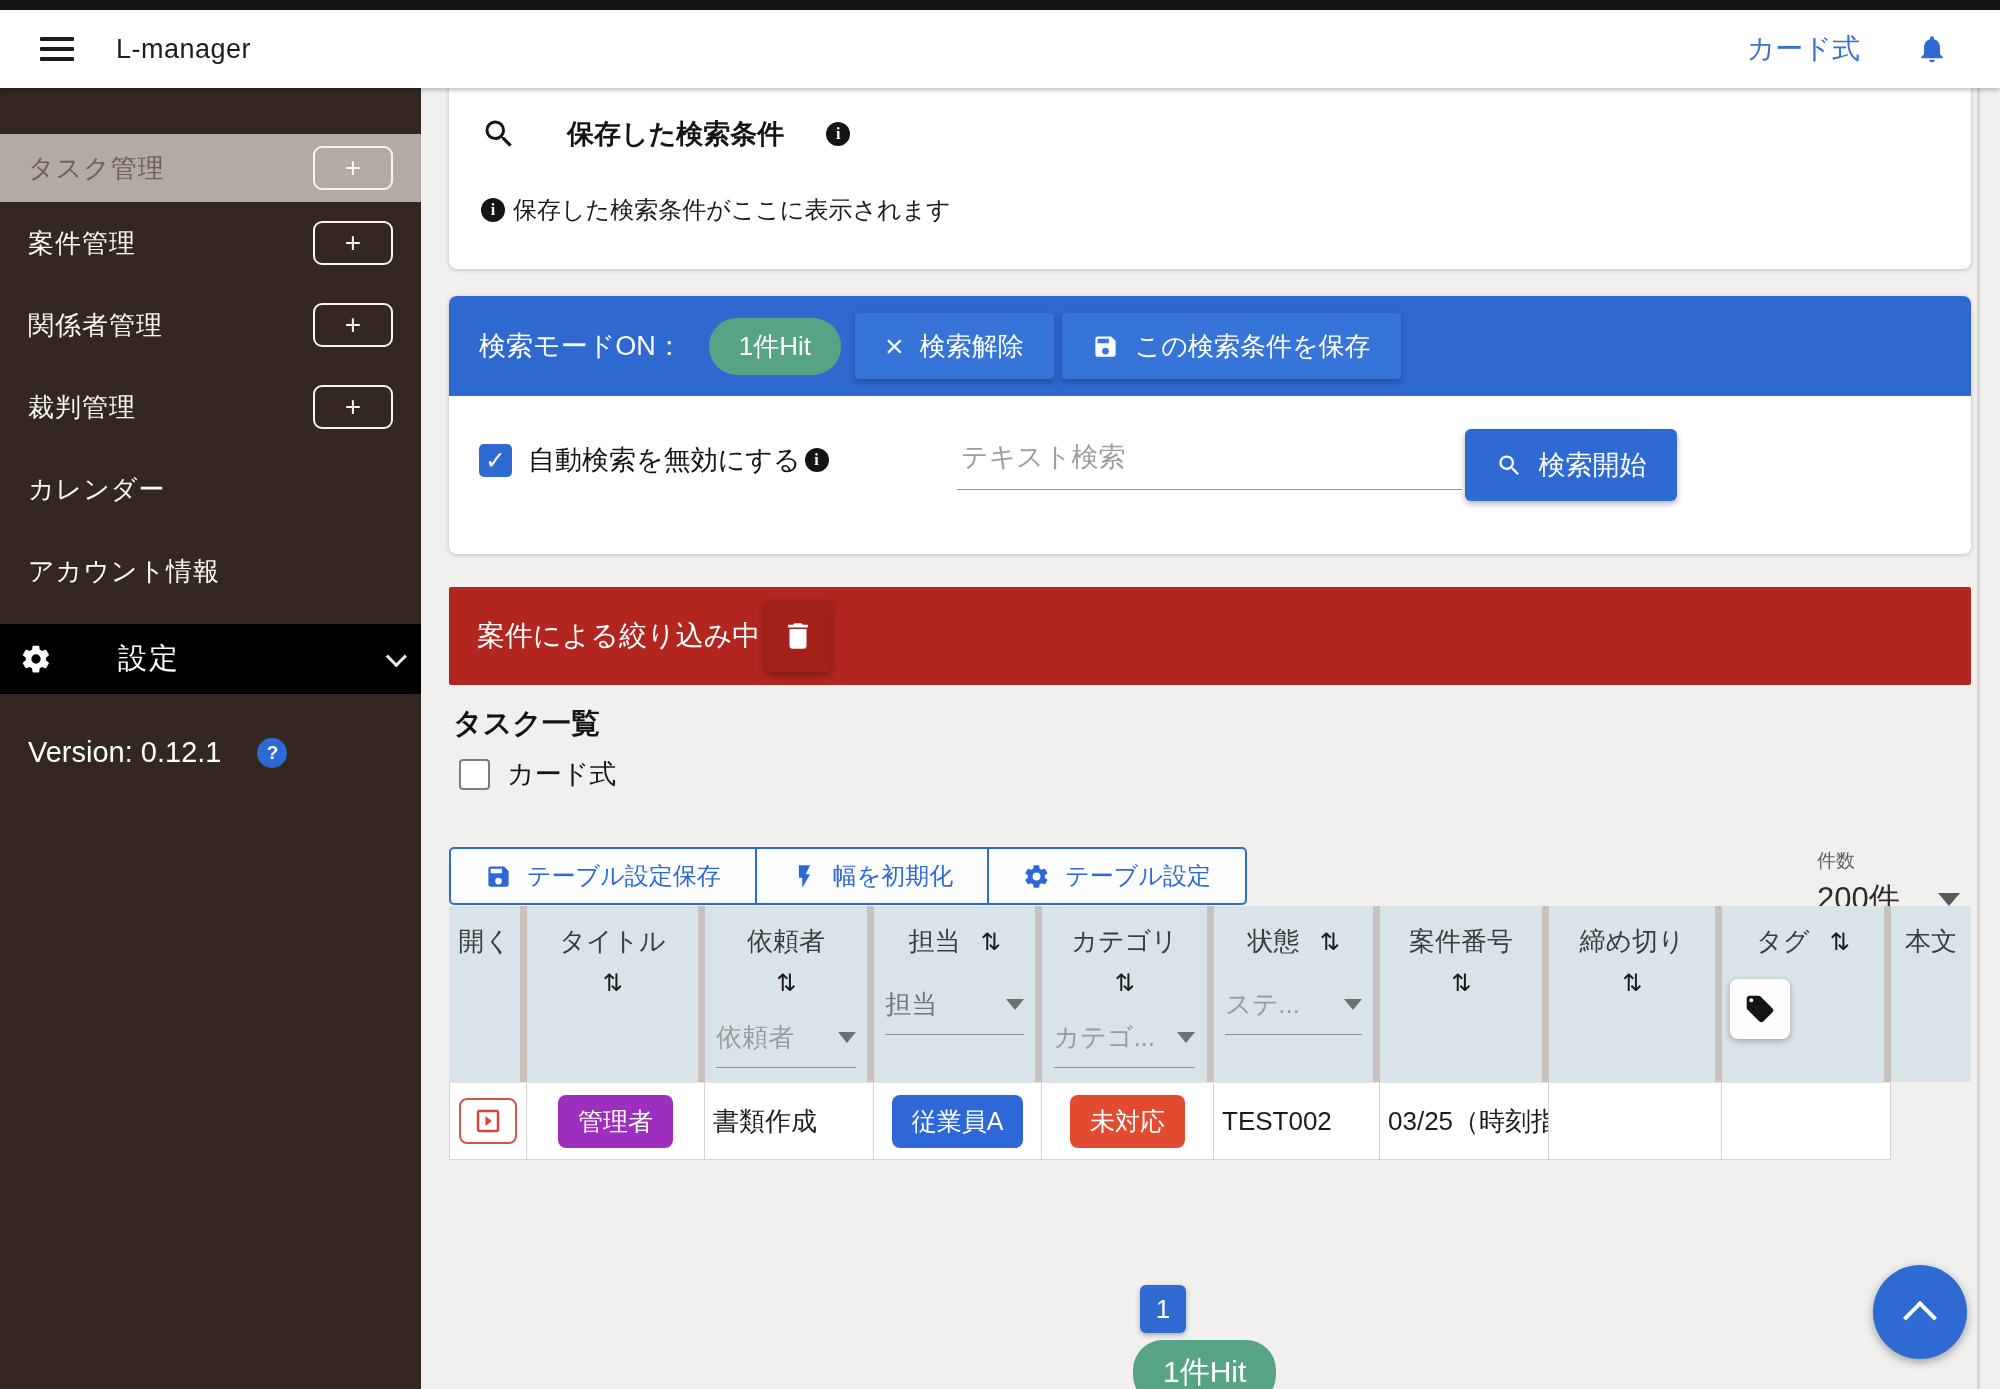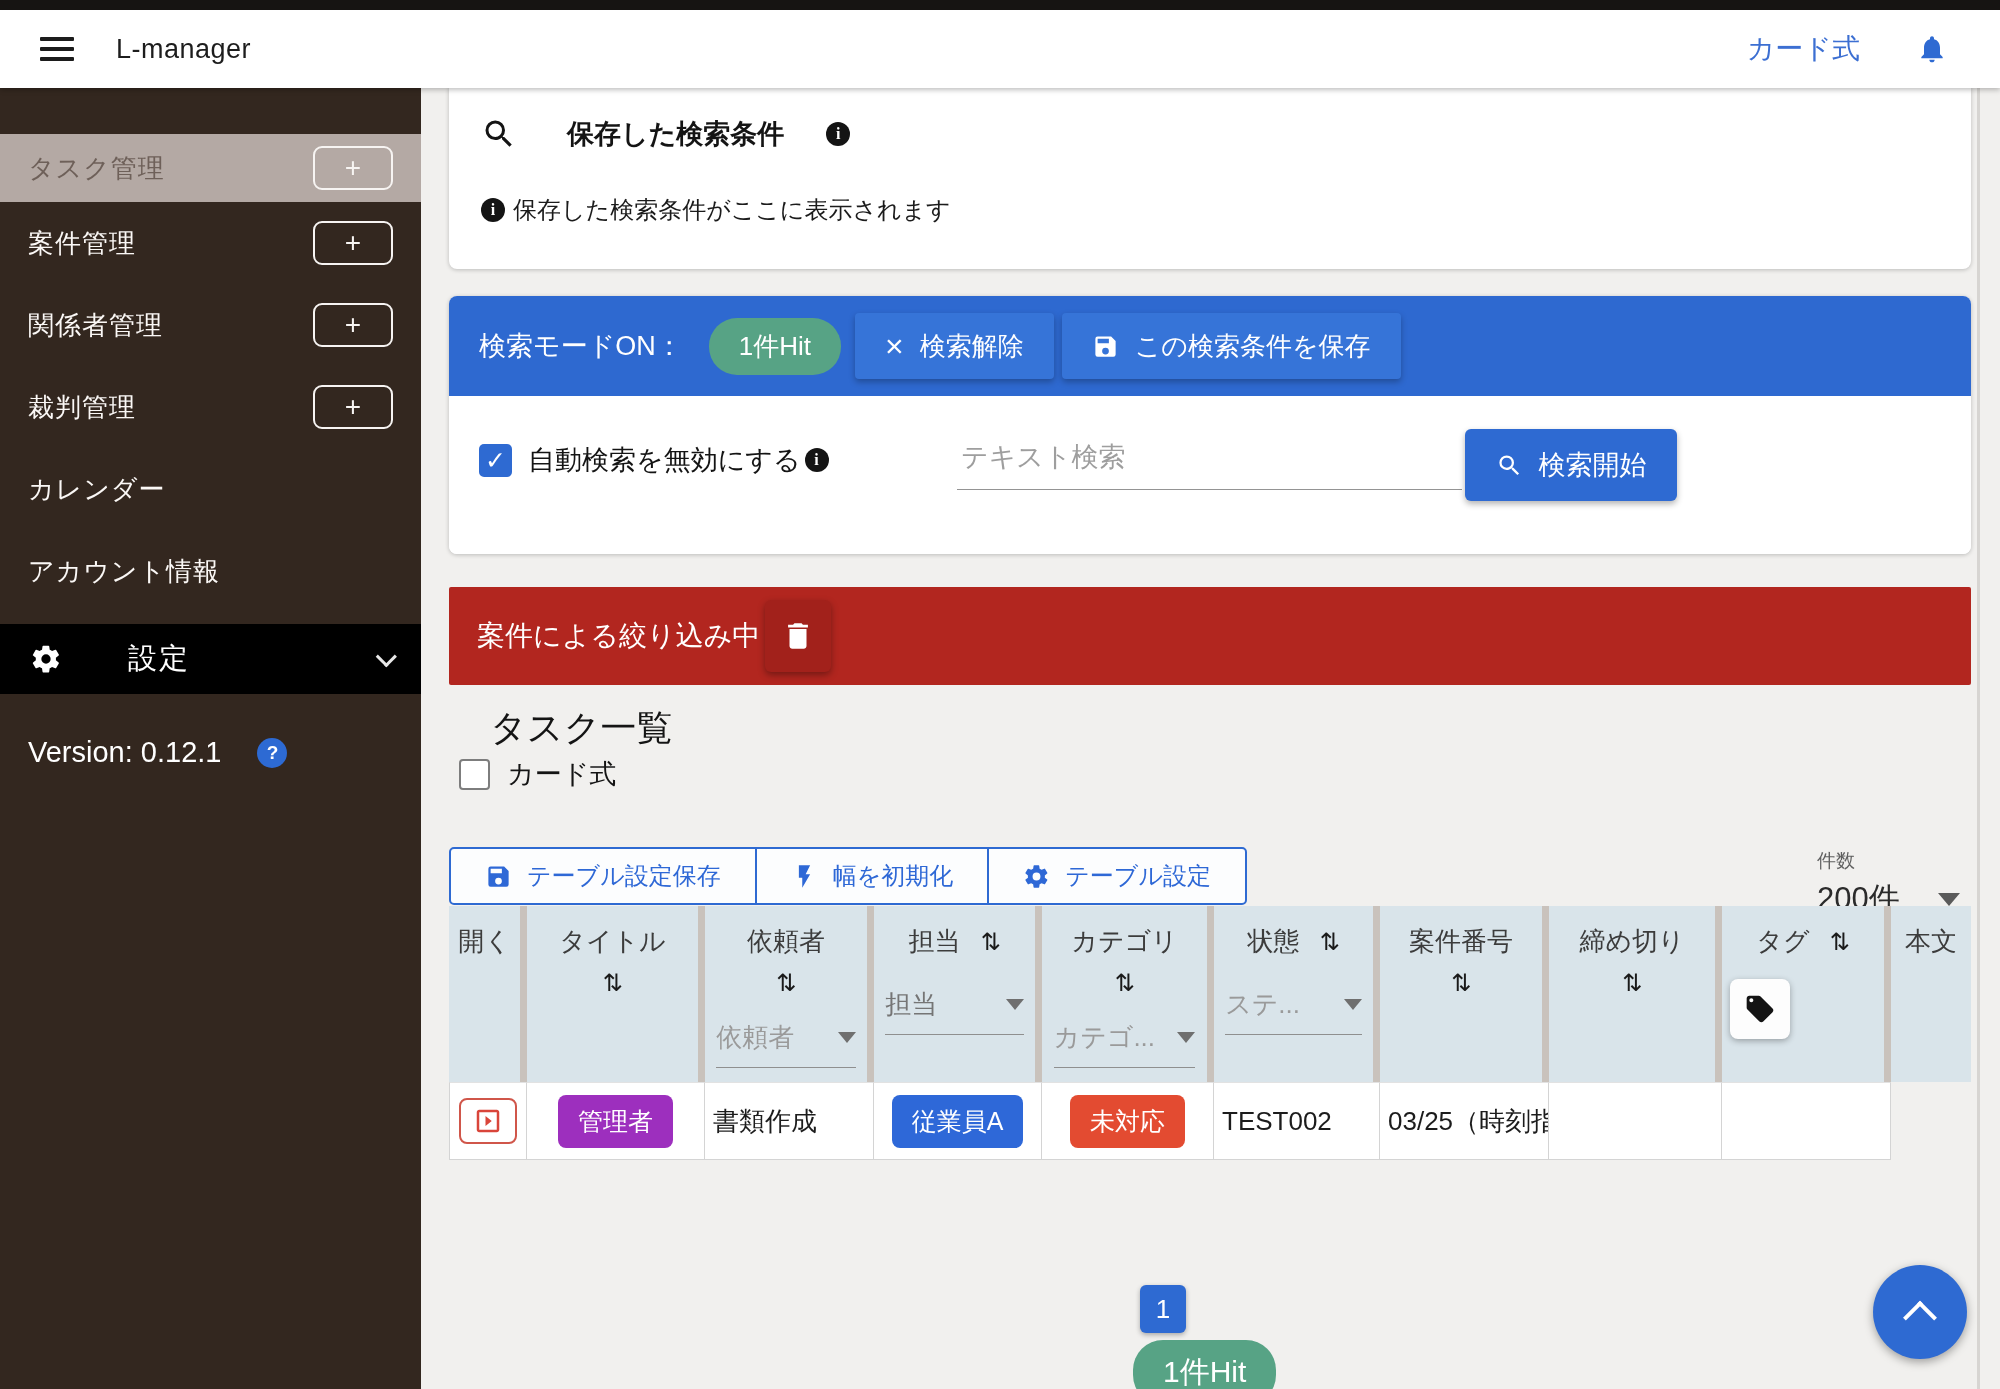--- a/index.html
+++ b/index.html
@@ -20,21 +20,21 @@
   
   .sidebar { position:absolute; left:0; top:88px; width:421px; height:1301px; background:#33271f; z-index:10; }
   .nav-item { height:82px; display:flex; align-items:center; padding:0 28px; color:#fbf8f6; font-size:26px; cursor:pointer; }
   .nav-item.first { margin-top:46px; height:68px; }
   .nav-item.active { background:#b4a9a4; color:#6e6059; }
   .nav-label { font-weight:500; letter-spacing:1px; }
   .add-btn { margin-left:auto; width:80px; height:44px; background:transparent; border:2px solid #f7f4f2;
              border-radius:9px; color:#f7f4f2; font-size:28px; line-height:1; cursor:pointer;
              display:flex; align-items:center; justify-content:center; }
   .settings-item { margin-top:12px; height:70px; background:#000000; display:flex; align-items:center;
-                   padding:0 30px; color:#ffffff; font-size:29px; cursor:pointer; }
+                   padding:0 20px; color:#ffffff; font-size:29px; cursor:pointer; }
   .gear-glyph { width:32px; height:32px; color:#ffffff; }
   .settings-label { margin-left:66px; letter-spacing:2px; }
   .chev-down { margin-left:auto; width:15px; height:15px; border-right:3px solid #e8e8e8; border-bottom:3px solid #e8e8e8;
                transform:rotate(45deg) translateY(-4px); }
   .version-row { margin-top:42px; padding-left:28px; display:flex; align-items:center; color:#ffffff; font-size:29px; }
   .help-dot { margin-left:36px; width:30px; height:30px; border-radius:50%; background:#2d6ad3; color:#fff;
               font-size:19px; font-weight:bold; display:flex; align-items:center; justify-content:center; cursor:pointer; }
 
   
   main { position:absolute; left:421px; top:88px; width:1579px; height:1301px; }
@@ -80,21 +80,21 @@
   .small-search-icon { width:27px; height:27px; color:#ffffff; }
 
   .banner { position:absolute; left:28px; top:499px; width:1522px; height:98px; background:#b2261f; border-radius:2px;
             display:flex; align-items:center; padding-left:28px; }
   .banner-text { color:#ffffff; font-size:28px; }
   .trash-btn { position:absolute; left:316px; top:13px; width:66px; height:72px; background:#a2211b; border:none;
                border-radius:6px; box-shadow:0 3px 7px rgba(0,0,0,.35); display:flex; align-items:center;
                justify-content:center; cursor:pointer; }
   .trash-icon { width:34px; height:34px; color:#ffffff; }
 
-  .list-title { position:absolute; left:32px; top:616px; font-size:36px; font-weight:normal; color:#141414;margin-left:37px; }
+  .list-title { position:absolute; left:32px; top:616px; font-size:29px; font-weight:bold; color:#141414; }
   .card-toggle { position:absolute; left:38px; top:668px; display:flex; align-items:center; cursor:pointer; }
   .cb-empty { width:31px; height:31px; background:#ffffff; border:2px solid #7d7d7d; border-radius:4px; }
   .card-toggle span.lbl { margin-left:17px; font-size:27px; color:#141414; }
 
   .toolbar { position:absolute; left:28px; top:759px; display:flex; }
   .tb-btn { height:58px; background:#fcfdfe; border:2px solid #2e6ad2; color:#2e68d6; font-size:24px;
             display:flex; align-items:center; gap:15px; padding:0 34px; cursor:pointer; }
   .tb-btn + .tb-btn { margin-left:-2px; }
   .tb-btn:first-child { border-radius:5px 0 0 5px; }
   .tb-btn:last-child { border-radius:0 5px 5px 0; }

